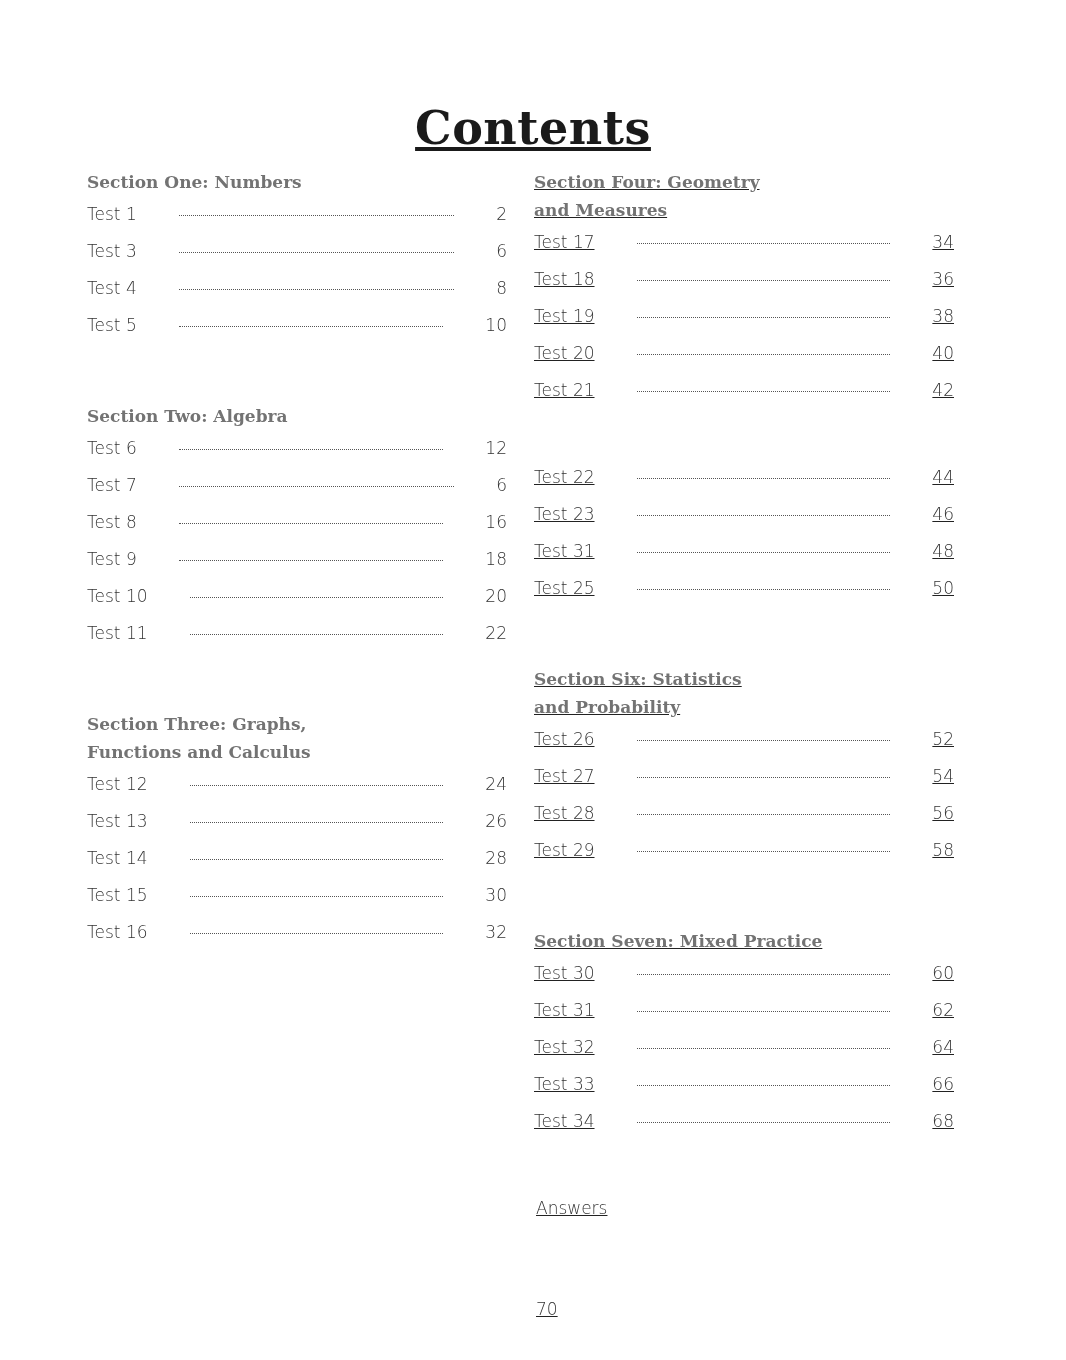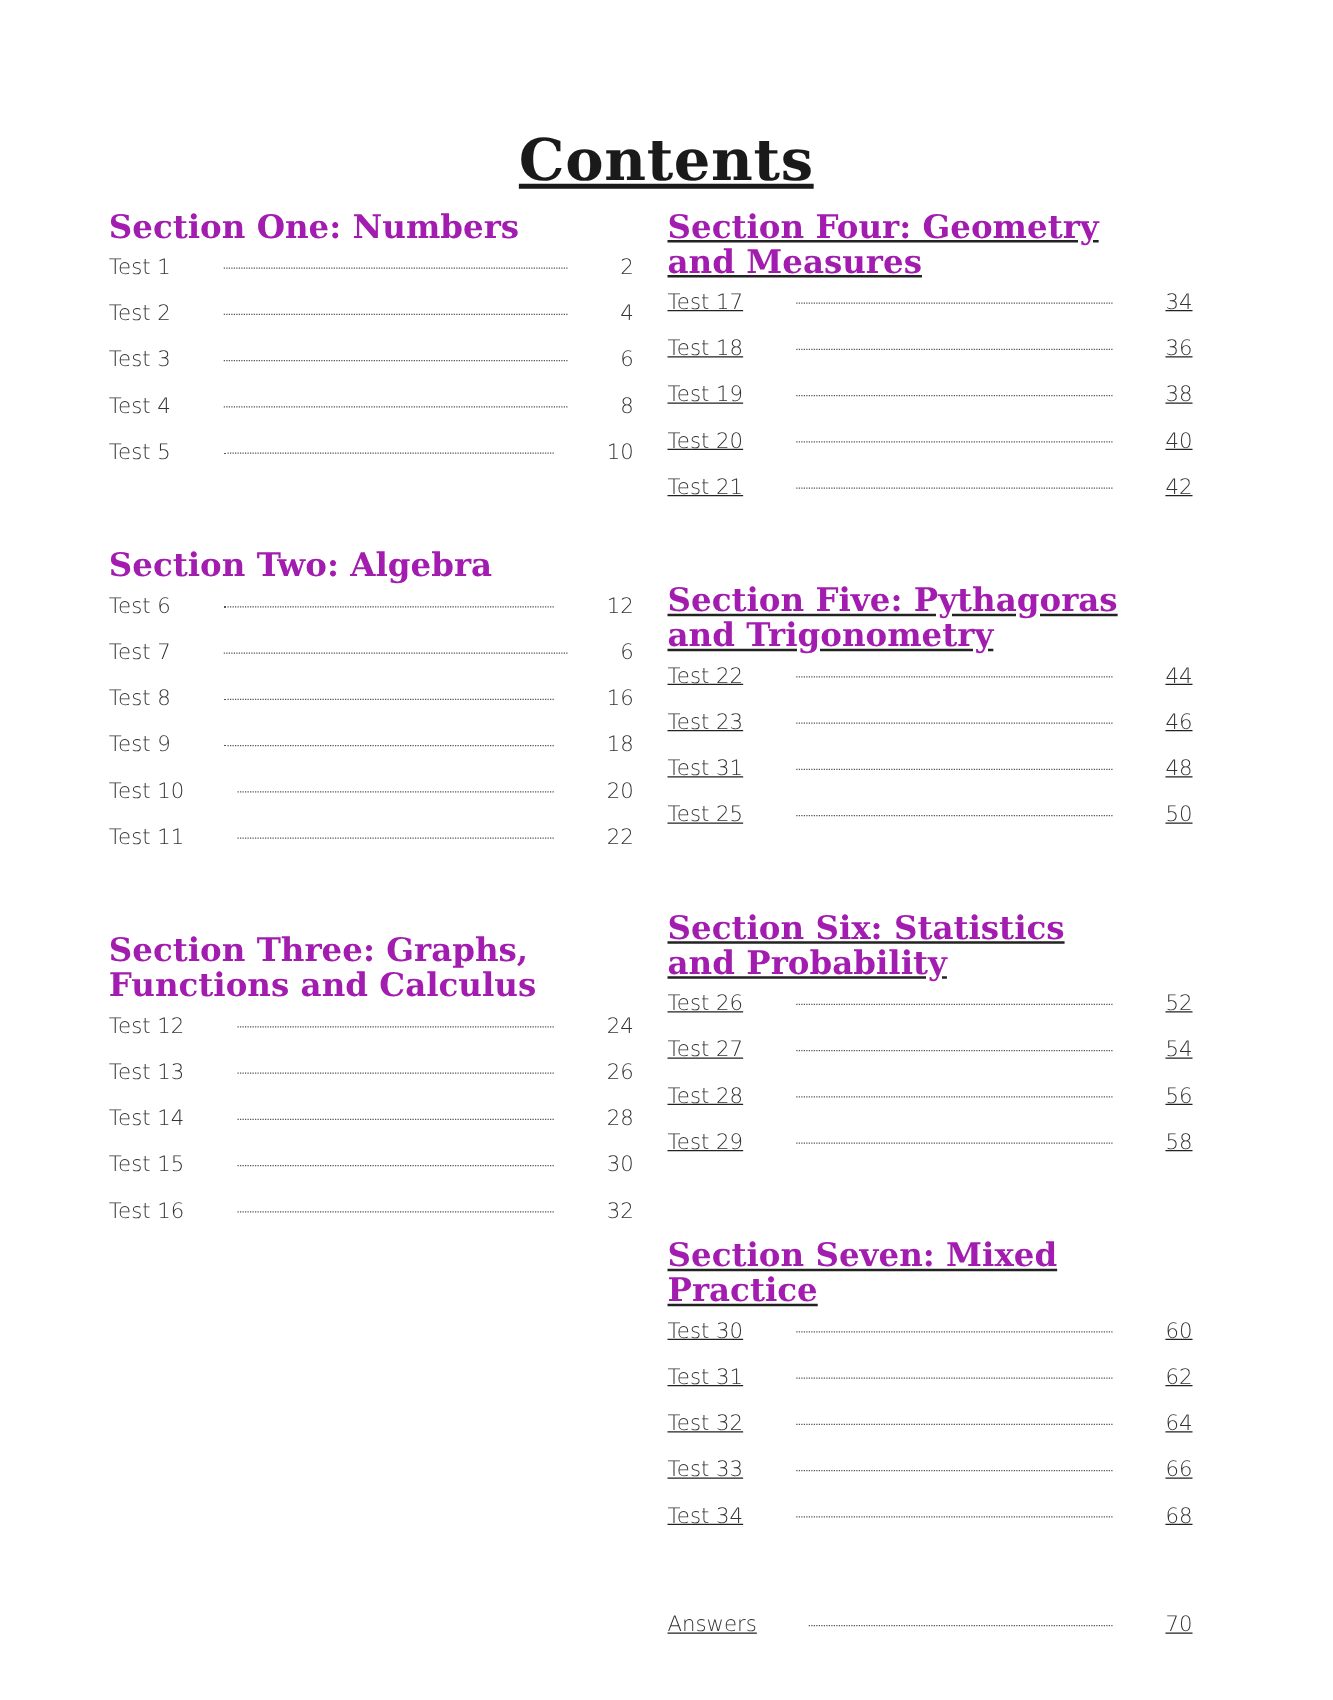--- a/index.html
+++ b/index.html
@@ -8,53 +8,48 @@
     position: absolute; left: 0; top: 70px; width: 1066px; text-align: center;
     font-family: "DejaVu Serif", serif; font-weight: bold; font-size: 46px; color: #1a1a1a;
     letter-spacing: 0.5px;
     text-decoration: underline;
   }
   .col { position: absolute; top: 168px; width: 420px; }
   .col.left { left: 87px; }
   .col.right { left: 534px; text-decoration: underline; }
   .section { margin-bottom: 50px; }
   .section-title {
-    font-family: "DejaVu Serif", serif; font-weight: bold; font-size: 26px;
-    line-height: 28px; color: #a21caf; margin-bottom: 8px; white-space: pre-line;
+    font-family: "DejaVu Serif", serif; font-weight: bold; font-size: 17px;
+    line-height: 28px; color: #737373; margin-bottom: 8px; white-space: pre-line;
   }
   .entry {
     display: flex; align-items: baseline; height: 37px;
     font-family: "DejaVu Sans", sans-serif; font-size: 17px; color: #333; font-weight: 300; gap: 40px;
   }
   .entry .label { white-space: nowrap; }
   .entry .dots {
     flex: 1; margin: 0 2px; border-bottom: 1.5px dotted #555; transform: translateY(-4px);
   }
   .entry .page { white-space: nowrap; }
-  .answers { margin-top: 18px; }
+  .answers { margin-top: 18px; flex-direction: column; }
 </style>
 </head>
 <body>
 
 <h1 class="title">Contents</h1>
 
 <div class="col left" id="leftcol">
     <div class="section">
       <div class="section-title">Section One: Numbers</div>
       <div class="entry">
         <span class="label">Test 1</span>
         <span class="dots"></span>
         <span class="page">2</span>
       </div>
       <div class="entry">
-        <span class="label">Test 2</span>
-        <span class="dots"></span>
-        <span class="page">4</span>
-      </div>
-      <div class="entry">
         <span class="label">Test 3</span>
         <span class="dots"></span>
         <span class="page">6</span>
       </div>
       <div class="entry">
         <span class="label">Test 4</span>
         <span class="dots"></span>
         <span class="page">8</span>
       </div>
       <div class="entry">
@@ -150,22 +145,20 @@
         <span class="dots"></span>
         <span class="page">40</span>
       </div>
       <div class="entry">
         <span class="label">Test 21</span>
         <span class="dots"></span>
         <span class="page">42</span>
       </div>
     </div>
     <div class="section">
-      <div class="section-title">Section Five: Pythagoras
-and Trigonometry</div>
       <div class="entry">
         <span class="label">Test 22</span>
         <span class="dots"></span>
         <span class="page">44</span>
       </div>
       <div class="entry">
         <span class="label">Test 23</span>
         <span class="dots"></span>
         <span class="page">46</span>
       </div>

